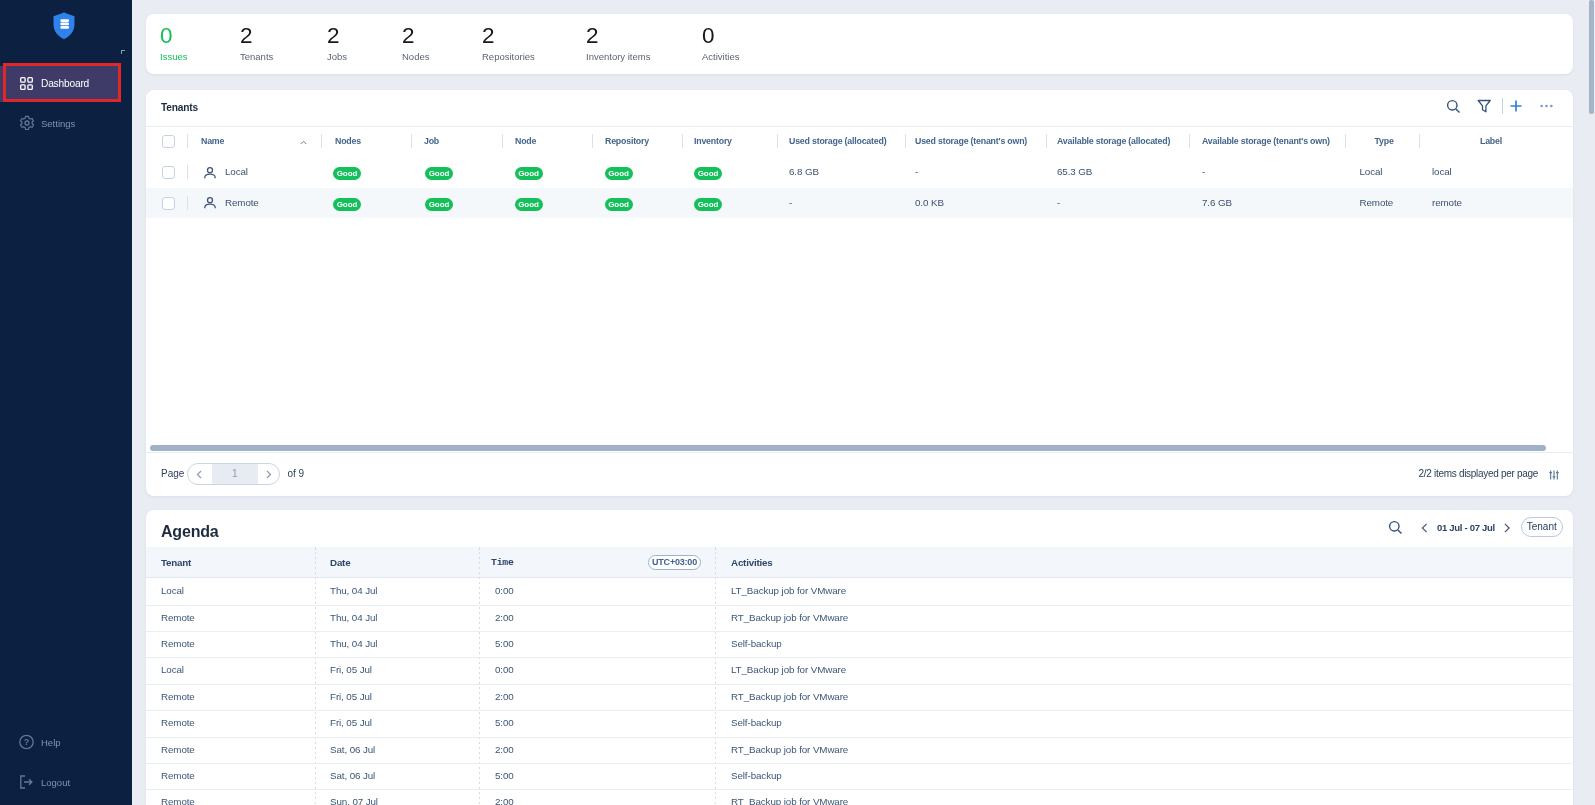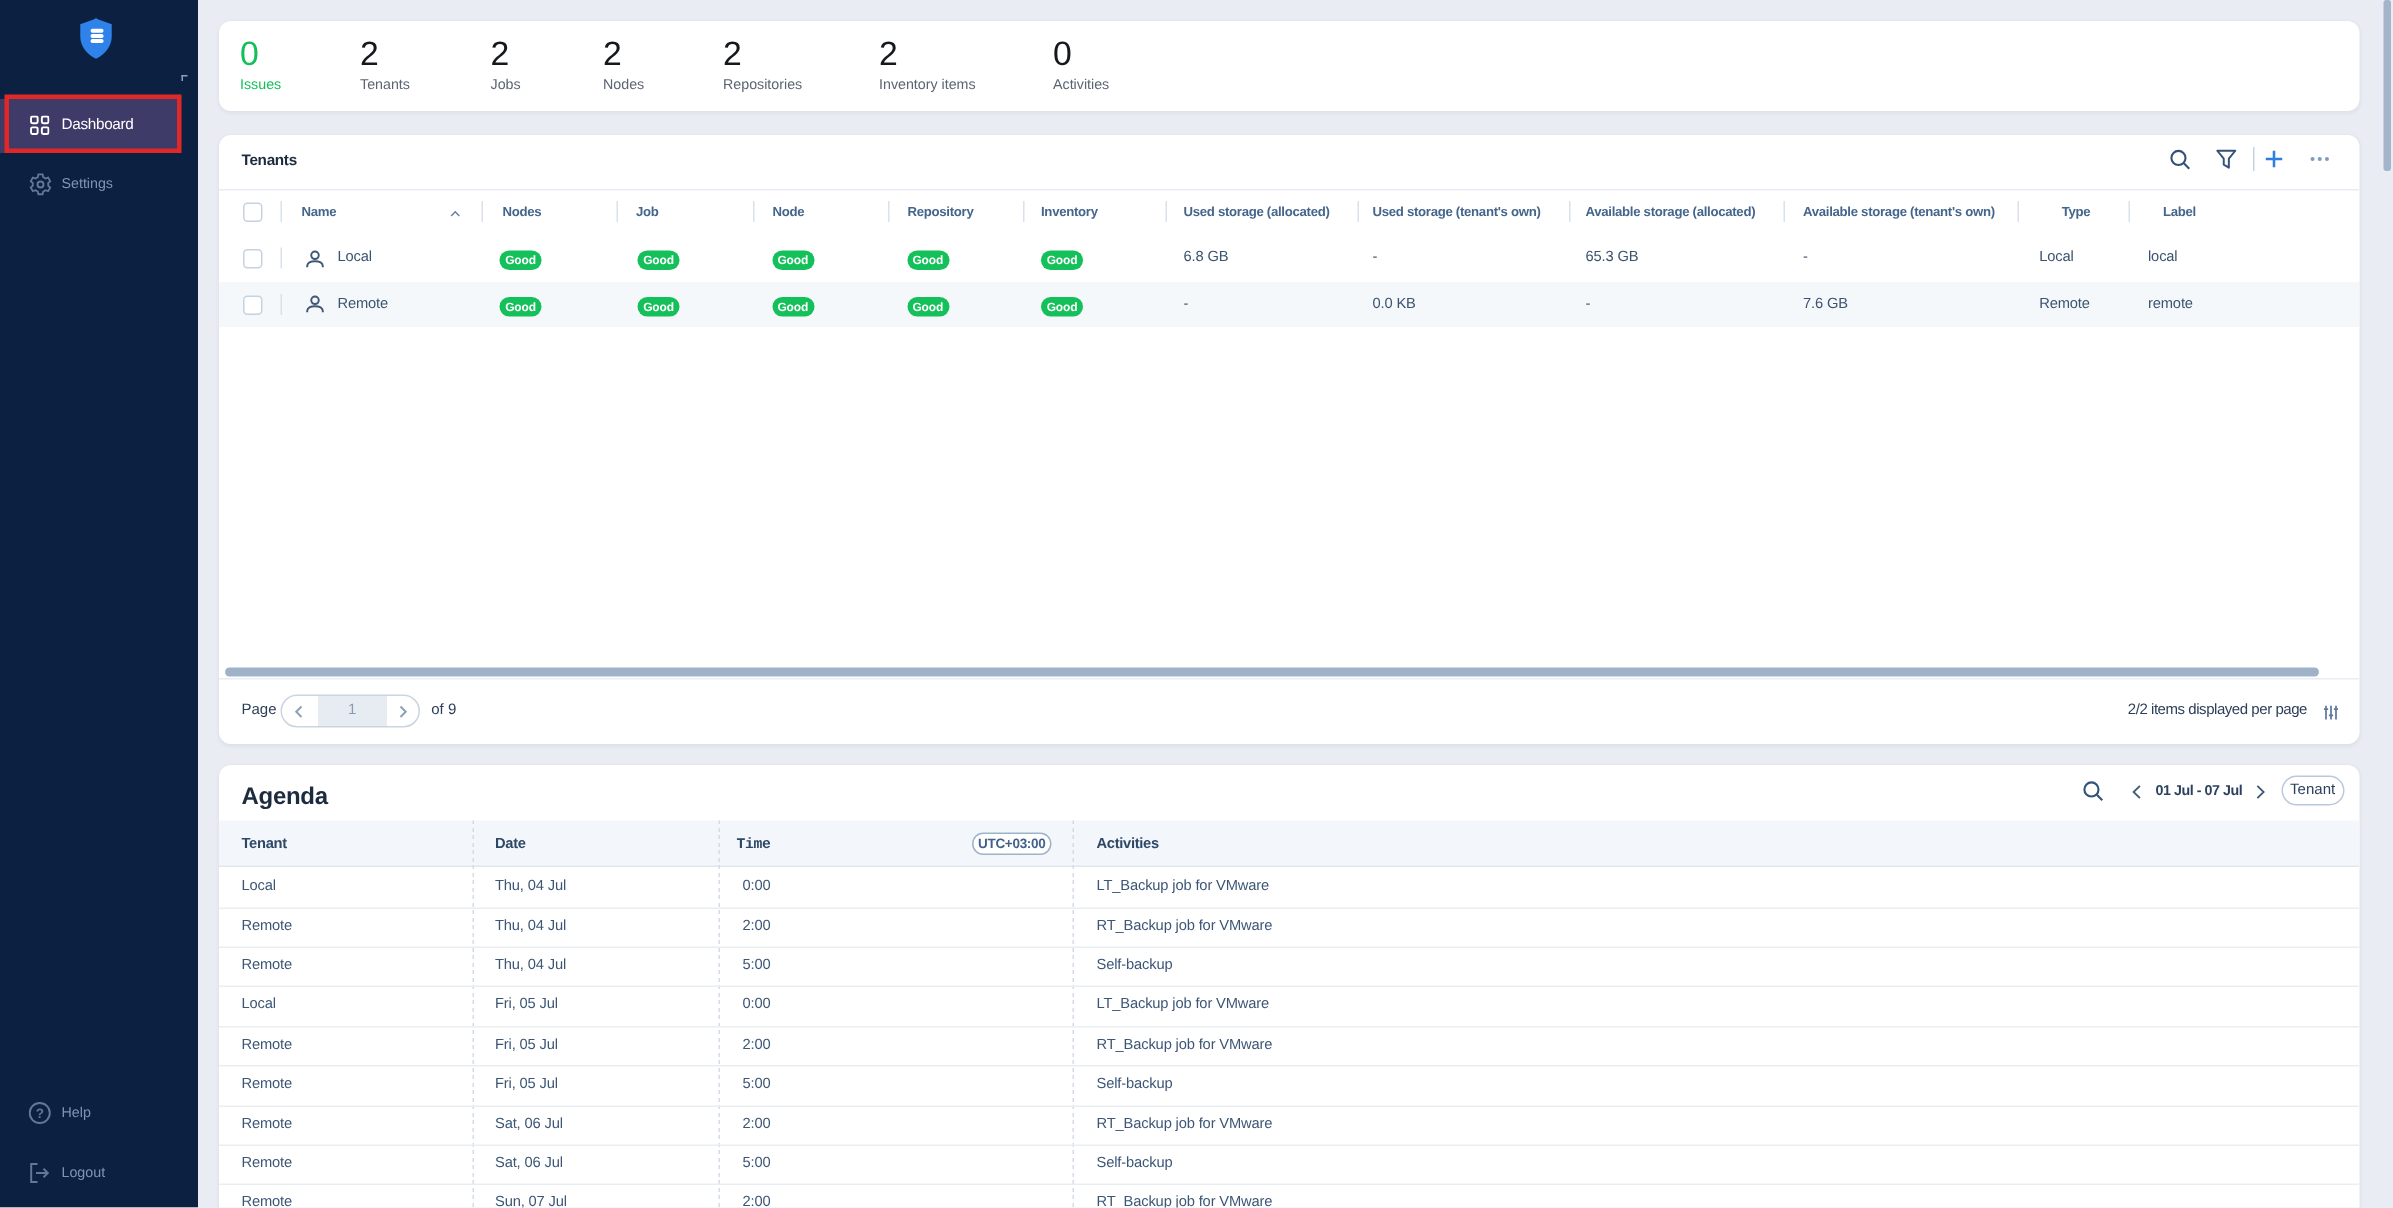--- a/index.html
+++ b/index.html
@@ -158,21 +158,21 @@
   <div class="th" style="left:189px; top:45.5px;">Nodes</div>
   <div class="th" style="left:278px; top:45.5px;">Job</div>
   <div class="th" style="left:369px; top:45.5px;">Node</div>
   <div class="th" style="left:459px; top:45.5px;">Repository</div>
   <div class="th" style="left:548px; top:45.5px;">Inventory</div>
   <div class="th" style="left:643px; top:45.5px;">Used storage (allocated)</div>
   <div class="th" style="left:769px; top:45.5px;">Used storage (tenant's own)</div>
   <div class="th" style="left:911px; top:45.5px;">Available storage (allocated)</div>
   <div class="th" style="left:1056px;top:45.5px;">Available storage (tenant's own)</div>
   <div class="th" style="left:1213.5px;top:45.5px;margin-left:15px;">Type</div>
-  <div class="th" style="left:1248px;top:45.5px;padding-left:48px;">Label</div>
+  <div class="th" style="left:1286px;top:45.5px;padding-left:48px;">Label</div>
 
   <div class="abs" style="left:0; top:67px; width:1427px; height:30.5px; background:#fff;"></div>
   <div class="cb" style="left:15.5px; top:76px;"></div>
   <div class="sep" style="left:41px; top:75px;"></div>
   <svg class="abs" style="left:57px; top:75.5px;" width="14" height="14" viewBox="0 0 14 14">
     <circle cx="7" cy="4.2" r="2.5" fill="none" stroke="#3f5674" stroke-width="1.3"></circle>
     <path d="M1.8 12.2 V11.4 C1.8 9.3 4.1 8.1 7 8.1 C9.9 8.1 12.2 9.3 12.2 11.4 V12.2" fill="none" stroke="#3f5674" stroke-width="1.3"></path>
   </svg>
   <div class="cell" style="left:79px; top:76px;">Local</div>
   <div class="badge" style="left:187px; top:77px;">Good</div>

